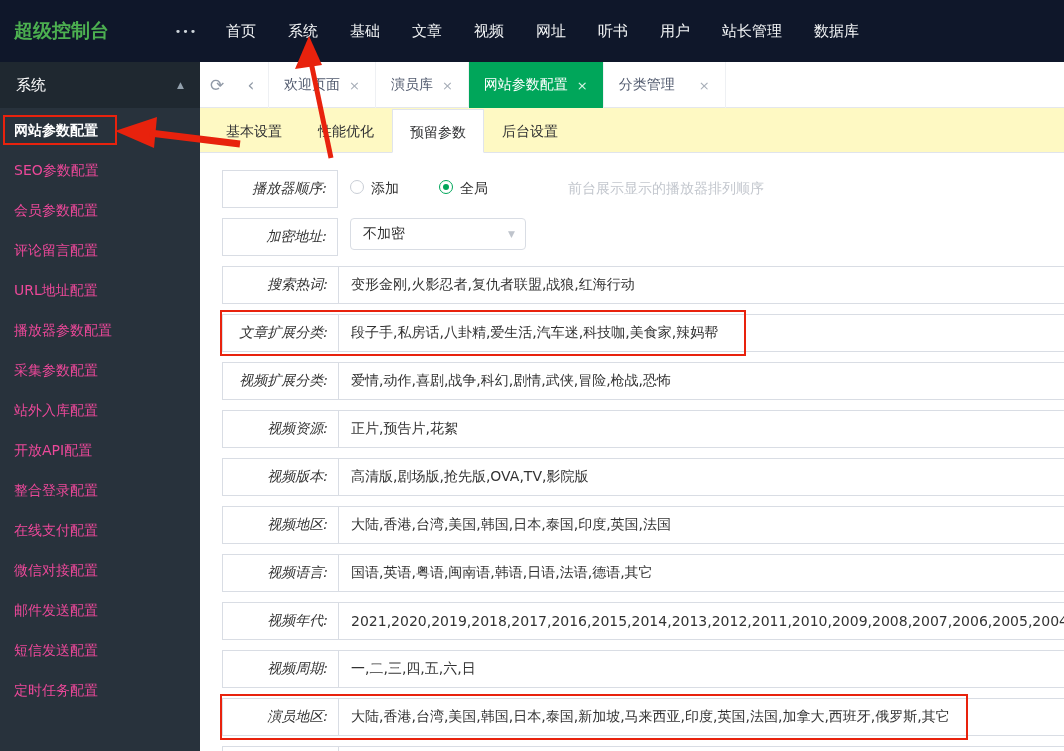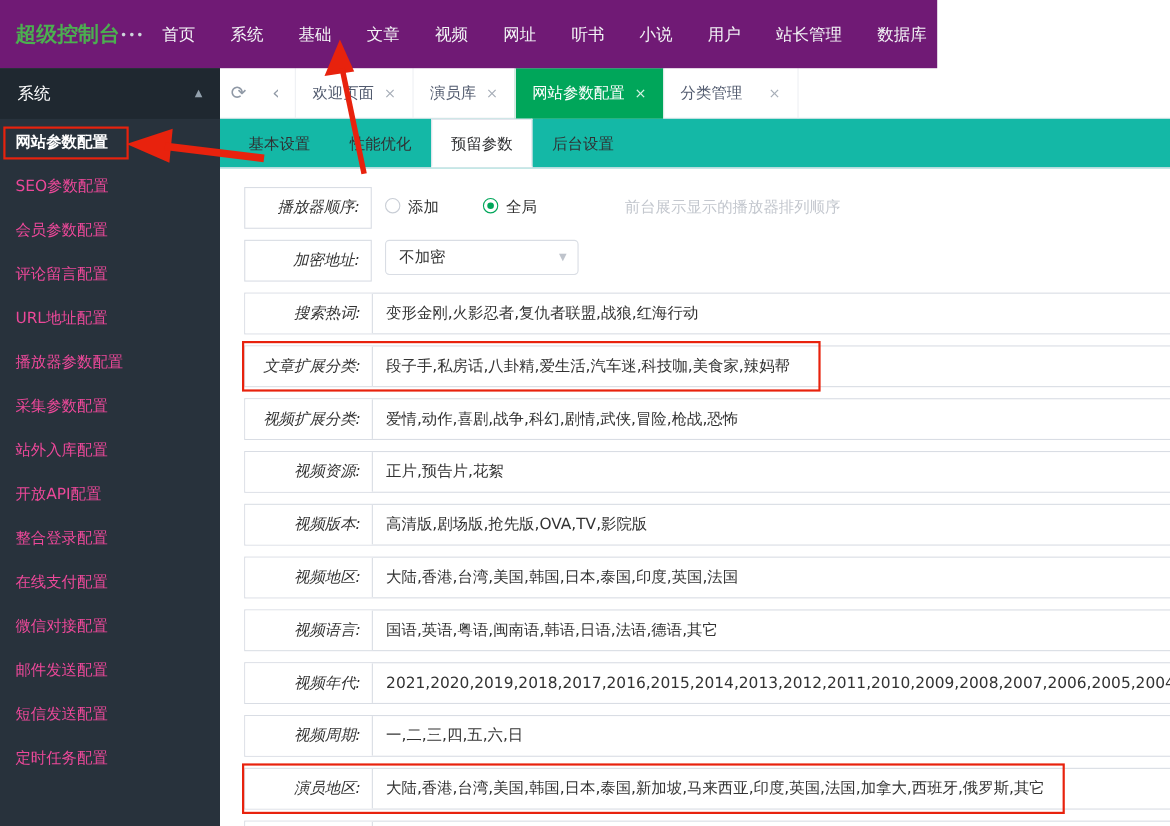--- a/index.html
+++ b/index.html
@@ -1,21 +1,21 @@
 <!DOCTYPE html>
 <html><head>
 <meta charset="utf-8">
 <style>
   * { margin:0; padding:0; box-sizing:border-box; }
   html,body { width:1064px; height:751px; }
   body { position:relative; overflow:hidden; background:#fff; color:#303133;
          font-family:"DejaVu Sans","Liberation Sans",sans-serif; }
 
   
-  .topbar { position:absolute; top:0; left:0; width:852px; height:62px; background:#701a75;
+  .topbar { position:absolute; top:0; left:0; width:1064px; height:62px; background:#0f172a;
             display:flex; align-items:center; z-index:2; }
   .brand { width:162px; padding-left:14px; font-size:19px; font-weight:bold; color:#4caf50; white-space:nowrap; }
   .more-dots { width:48px; text-align:center; color:#cfd6dc; font-size:11px; letter-spacing:1px; cursor:pointer; }
   .topnav { display:flex; height:62px; }
   .nav-item { padding:0 16px; line-height:62px; font-size:15px; color:#f3f5f6; cursor:pointer; white-space:nowrap; }
 
   
   .sidebar { position:absolute; top:62px; left:0; width:200px; height:689px; background:#28323c; z-index:2; }
   .sidebar-header { height:46px; display:flex; align-items:center; justify-content:space-between;
                     padding:0 16px; background:#1f2830; color:#fff; font-size:15px; cursor:pointer; }
@@ -31,22 +31,22 @@
   .tab-tool { width:34px; height:46px; line-height:46px; text-align:center; color:#9099a6; font-size:17px; cursor:pointer; }
   .tabs-wrap { display:flex; height:100%; }
   .tab { height:46px; display:flex; align-items:center; gap:9px; padding:0 15px;
          border-left:1px solid #eef0f3; font-size:14px; color:#515a6e; cursor:pointer; white-space:nowrap; }
   .tab:last-child { border-right:1px solid #eef0f3;gap:24px; }
   .tab .tab-close { font-size:13px; color:#a7aeb8; }
   .tab.active { background:#00a65a; color:#fff; }
   .tab.active .tab-close { color:#d8f5e6; }
 
   
-  .subtabs { position:absolute; top:108px; left:200px; width:864px; height:45px; display:flex; align-items:flex-start;
-             padding-left:8px; border-bottom:1px solid #e0e4ec; background:#14b8a6; z-index:1; }
+  .subtabs { position:absolute; top:108px; left:200px; width:864px; height:45px; display:flex; align-items:center;
+             padding-left:8px; border-bottom:1px solid #e0e4ec; background:#fef9c3; z-index:1; }
   .subtab { height:44px; line-height:44px; padding:0 17px; font-size:14px; color:#303133;
             cursor:pointer; border:1px solid transparent; }
   .subtab.active { border:1px solid #e0e4ec; border-bottom:1px solid #fff; margin-bottom:-1px; background:#fff; }
 
   
   .form { position:absolute; top:170px; left:222px; width:900px; z-index:1; }
   .form-row { display:flex; height:38px; margin-bottom:10px; align-items:stretch; }
   .row-label { width:116px; flex:none; display:flex; align-items:center; justify-content:flex-end;
                padding-right:10px; font-size:14px; color:#333; border:1px solid #d9dde4; background:#fff;font-style:italic; }
   .form-row.boxed { border:1px solid #d9dde4; }
@@ -76,21 +76,20 @@
   <div class="brand">超级控制台</div>
   <div class="more-dots">•••</div>
   <div class="topnav">
     <div class="nav-item">首页</div>
     <div class="nav-item">系统</div>
     <div class="nav-item">基础</div>
     <div class="nav-item">文章</div>
     <div class="nav-item">视频</div>
     <div class="nav-item">网址</div>
     <div class="nav-item">听书</div>
-    <div class="nav-item">小说</div>
     <div class="nav-item">用户</div>
     <div class="nav-item">站长管理</div>
     <div class="nav-item">数据库</div>
   </div>
 </div>
 
 <div class="sidebar">
   <div class="sidebar-header">
     <span>系统</span>
     <span class="caret-up">▲</span>

